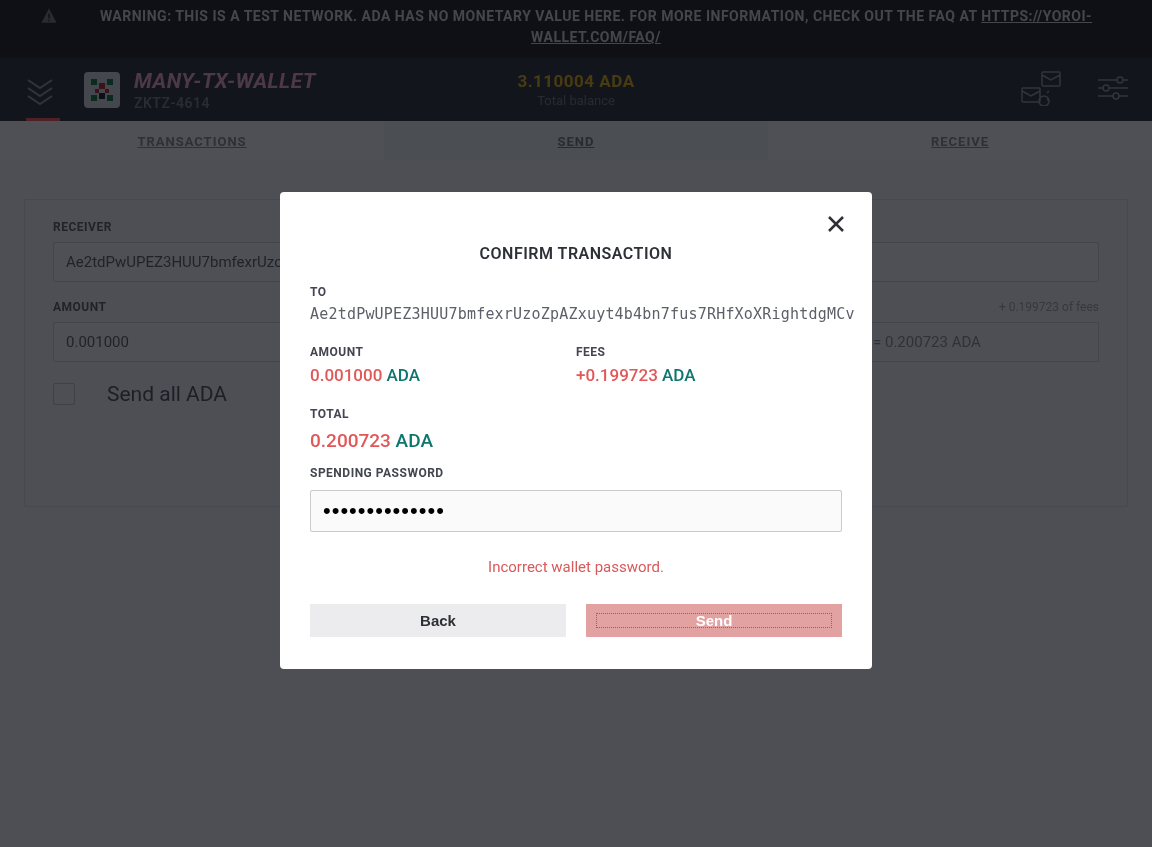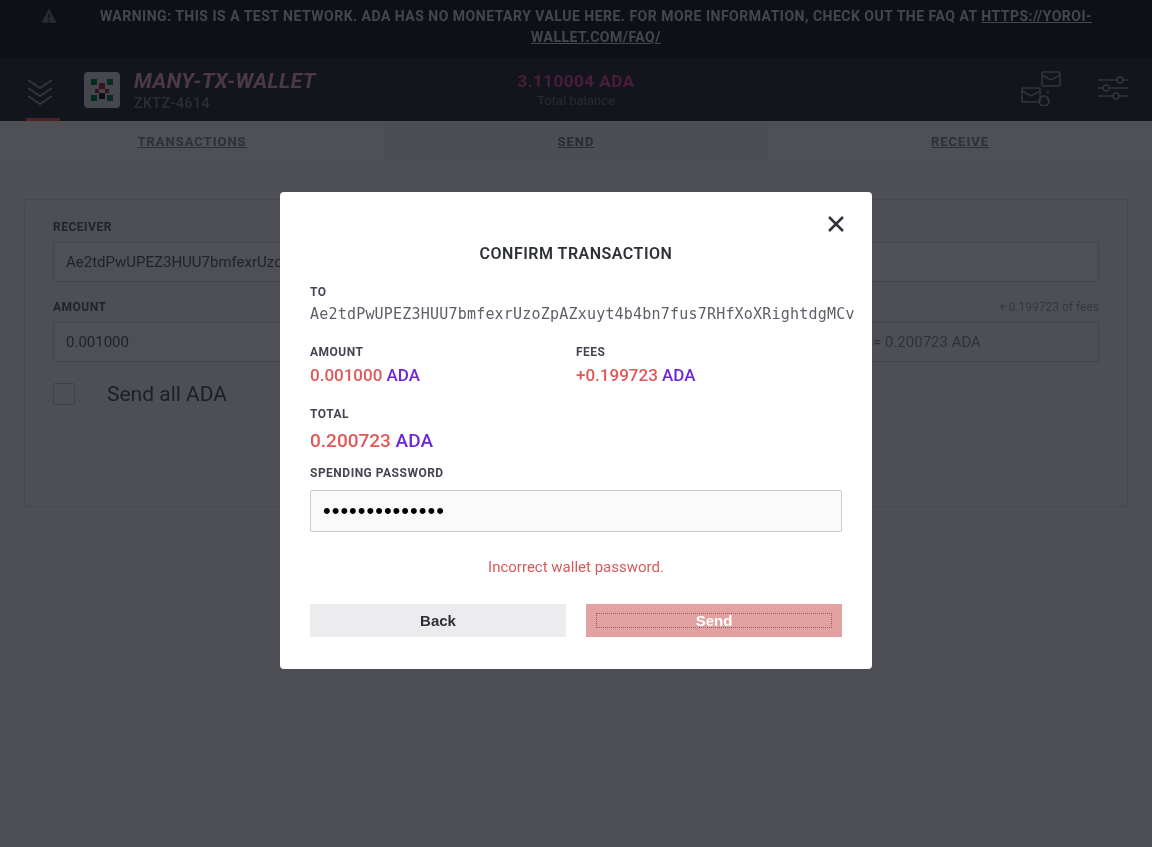--- a/index.html
+++ b/index.html
@@ -32,21 +32,21 @@
     padding: 0 24px;
     color: #c8c9cd;
   }
   .logo { width: 32px; height: 32px; margin-right: 28px; }
   .logo svg { stroke: #9a9ba3; fill: none; stroke-width: 2; }
   .avatar-box { width: 36px; height: 36px; border-radius: 4px; background: #dcdde1; display: flex; align-items: center; justify-content: center; margin-right: 14px; }
   .avatar-box svg { width: 28px; height: 28px; }
   .wallet-name { font-size: 21px; font-weight: 700; letter-spacing: 0.5px; color: #f9a8d4; font-style: italic; }
   .wallet-sub  { font-size: 14px; color: #7c7e88; margin-top: 2px; font-weight: 600; letter-spacing: 0.5px; }
   .header-center { position: absolute; left: 50%; transform: translateX(-50%); text-align: center; }
-  .balance { font-size: 17px; font-weight: 700; color: #ec4899; letter-spacing: 0.5px; }
+  .balance { font-size: 17px; font-weight: 700; color: #eab308; letter-spacing: 0.5px; }
   .balance-sub { font-size: 13px; color: #74767f; margin-top: 2px; }
   .header-right { margin-left: auto; display: flex; gap: 34px; align-items: center; }
   .header-icon svg { stroke: #9a9ba3; fill: none; stroke-width: 1.5; }
 
   .accent-underline { position: relative; }
   .accent-underline::after { content: ""; position: absolute; left: 26px; bottom: 0; width: 34px; height: 3px; background: #ff5757; }
 
   
   .tabs { display: flex; height: 40px; background: #fff; }
   .tab { flex: 1; display: flex; align-items: center; justify-content: center; font-size: 13px; font-weight: 700; letter-spacing: 1px; color: #8a8c94; cursor: pointer; text-decoration: underline; }
@@ -84,21 +84,21 @@
   }
   .modal-title { text-align: center; font-size: 16px; font-weight: 600; letter-spacing: 0.5px; color: #2e3038; margin-top: 26px; }
   .close-btn { position: absolute; top: 20px; right: 24px; width: 24px; height: 24px; cursor: pointer; }
   .close-btn svg { stroke: #2e3038; stroke-width: 2.5; }
   .m-label { font-size: 12px; font-weight: 700; letter-spacing: 0.5px; color: #434651; margin-top: 22px; }
   .m-to { font-family: ui-monospace, Menlo, Consolas, monospace; font-size: 15px; color: #5d5f69; margin-top: 6px; letter-spacing: 0.2px; text-align: right; }
   .m-cols { display: flex; margin-top: 8px; }
   .m-col { flex: 1; }
   .m-col .m-label { margin-top: 14px; }
   .val-red { color: #e05858; font-size: 17px; font-weight: 500; margin-top: 6px; }
-  .val-grey { color: #6d28d9; }
+  .val-grey { color: #0f766e; }
   .m-total .val-red { font-size: 19px; margin-top: 8px; }
   .pwd-input { width: 100%; height: 42px; border: 1px solid #c9cace; border-radius: 2px; margin-top: 10px; padding: 0 12px; font-size: 22px; letter-spacing: 1px; background: #fafafb; }
   .err { text-align: center; color: #d85a5a; font-size: 15px; margin-top: 26px; }
   .btn-row { display: flex; gap: 20px; margin-top: 28px; }
   .btn { flex: 1; height: 33px; border: none; font-size: 15px; font-weight: 600; cursor: pointer; }
   .btn-back { background: #ececef; color: #2e3038; }
   .btn-send { background: #e3a2a2; color: #fff; position: relative; }
   .btn-send::after { content:""; position:absolute; inset: 9px 10px; border: 1px dotted #9a5d5d; }
 </style>
 </head>

